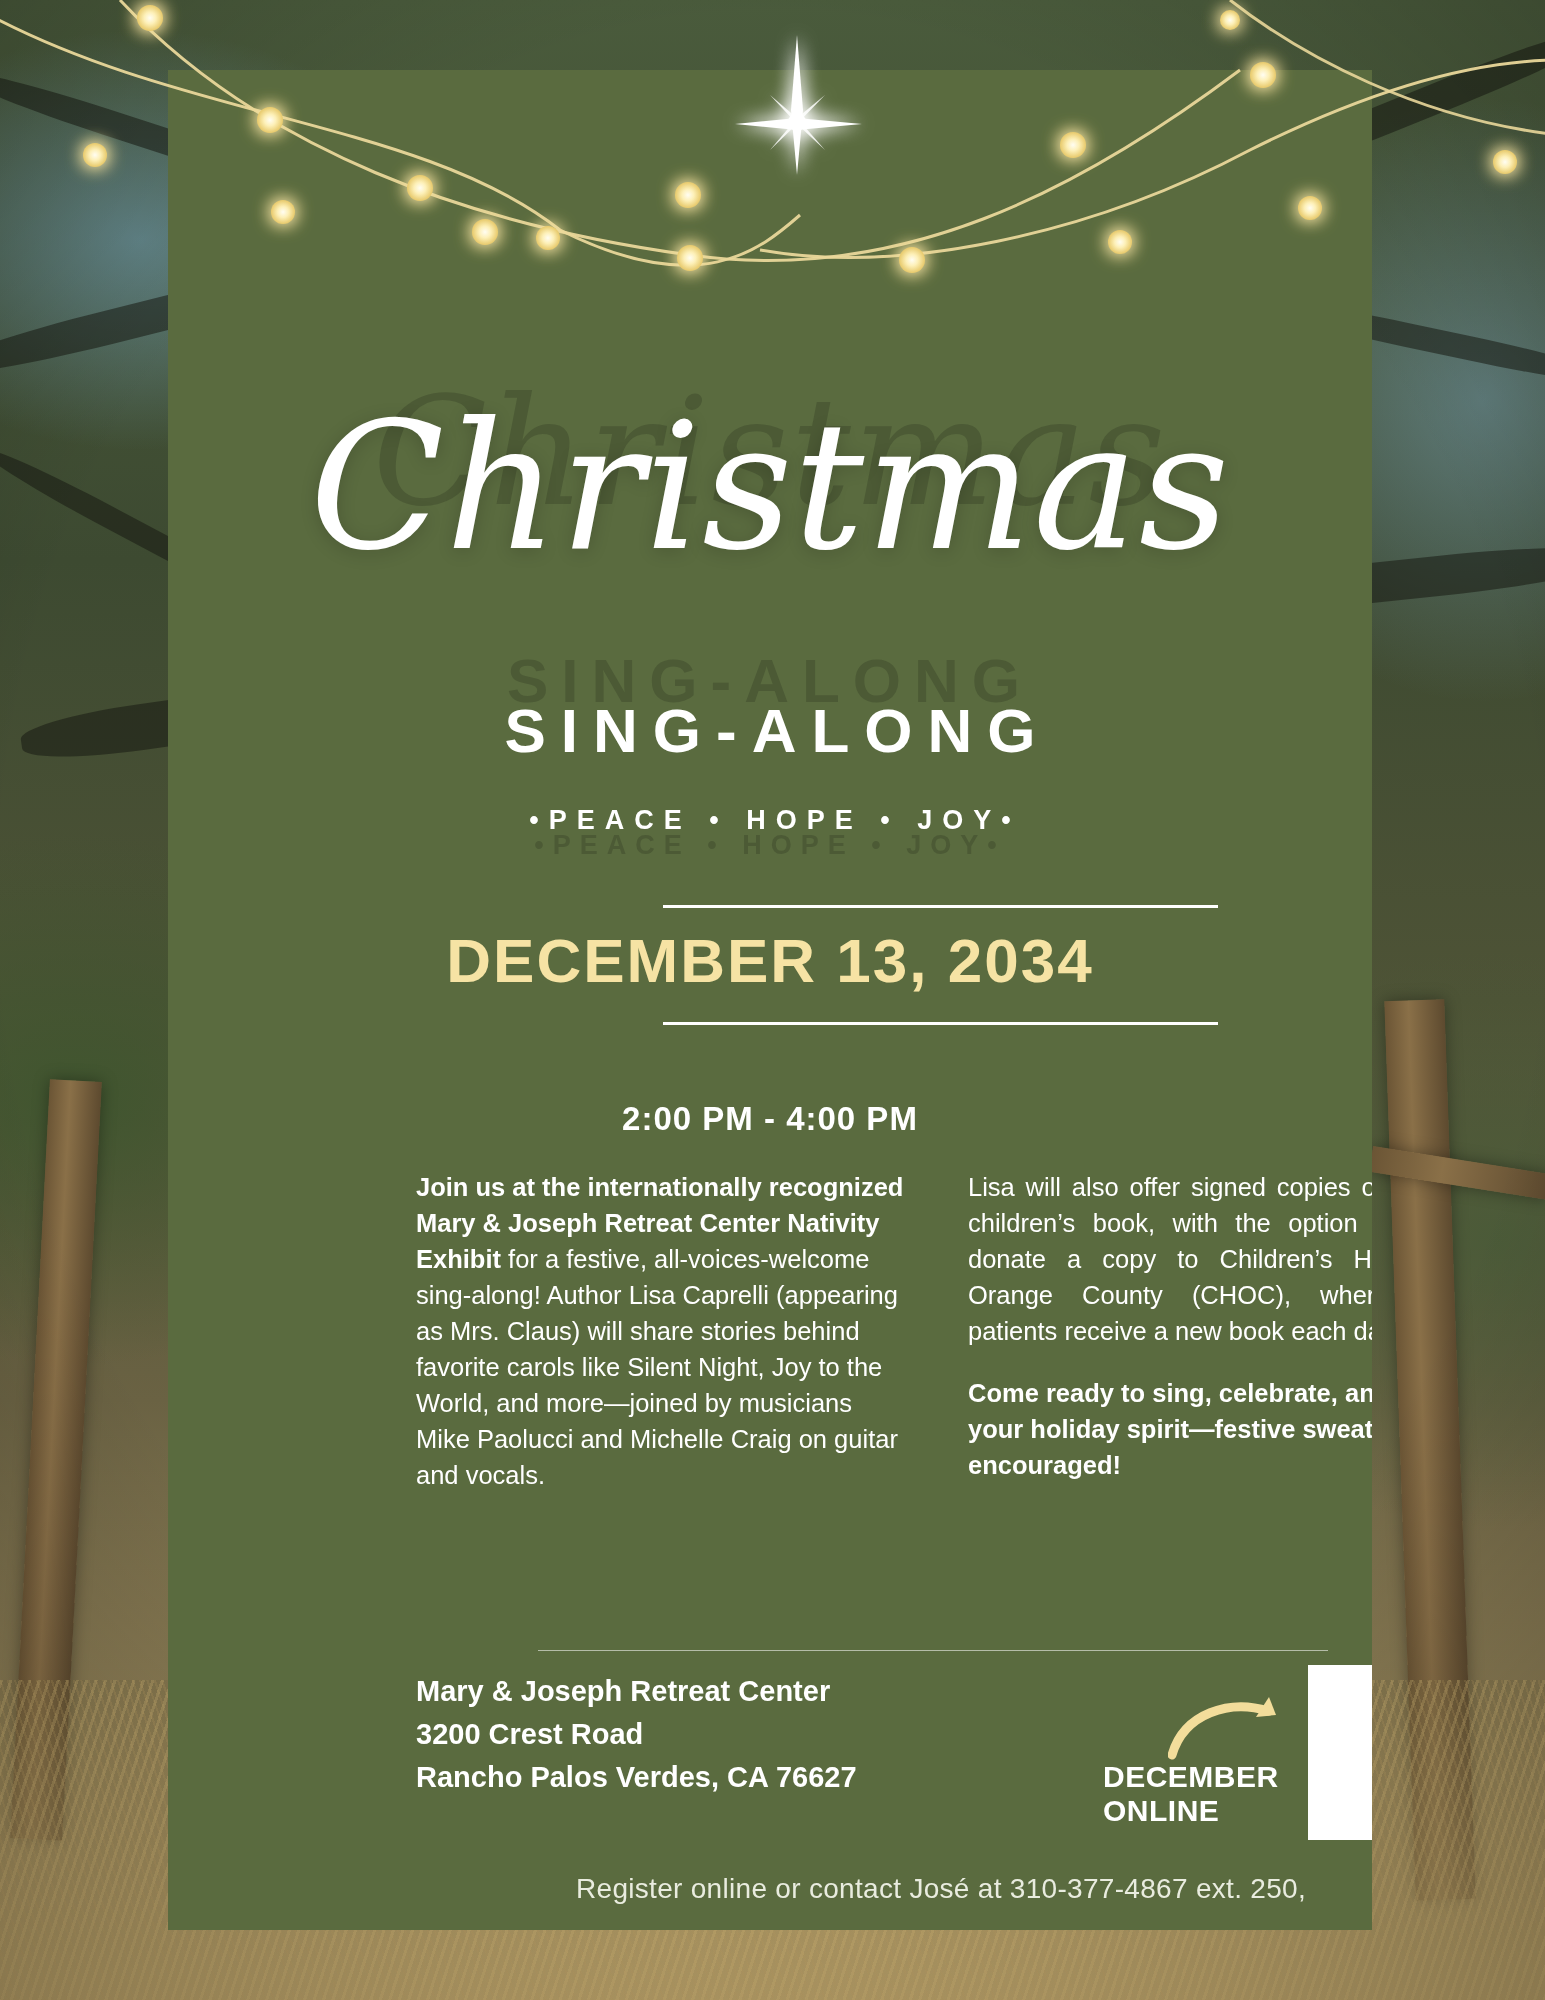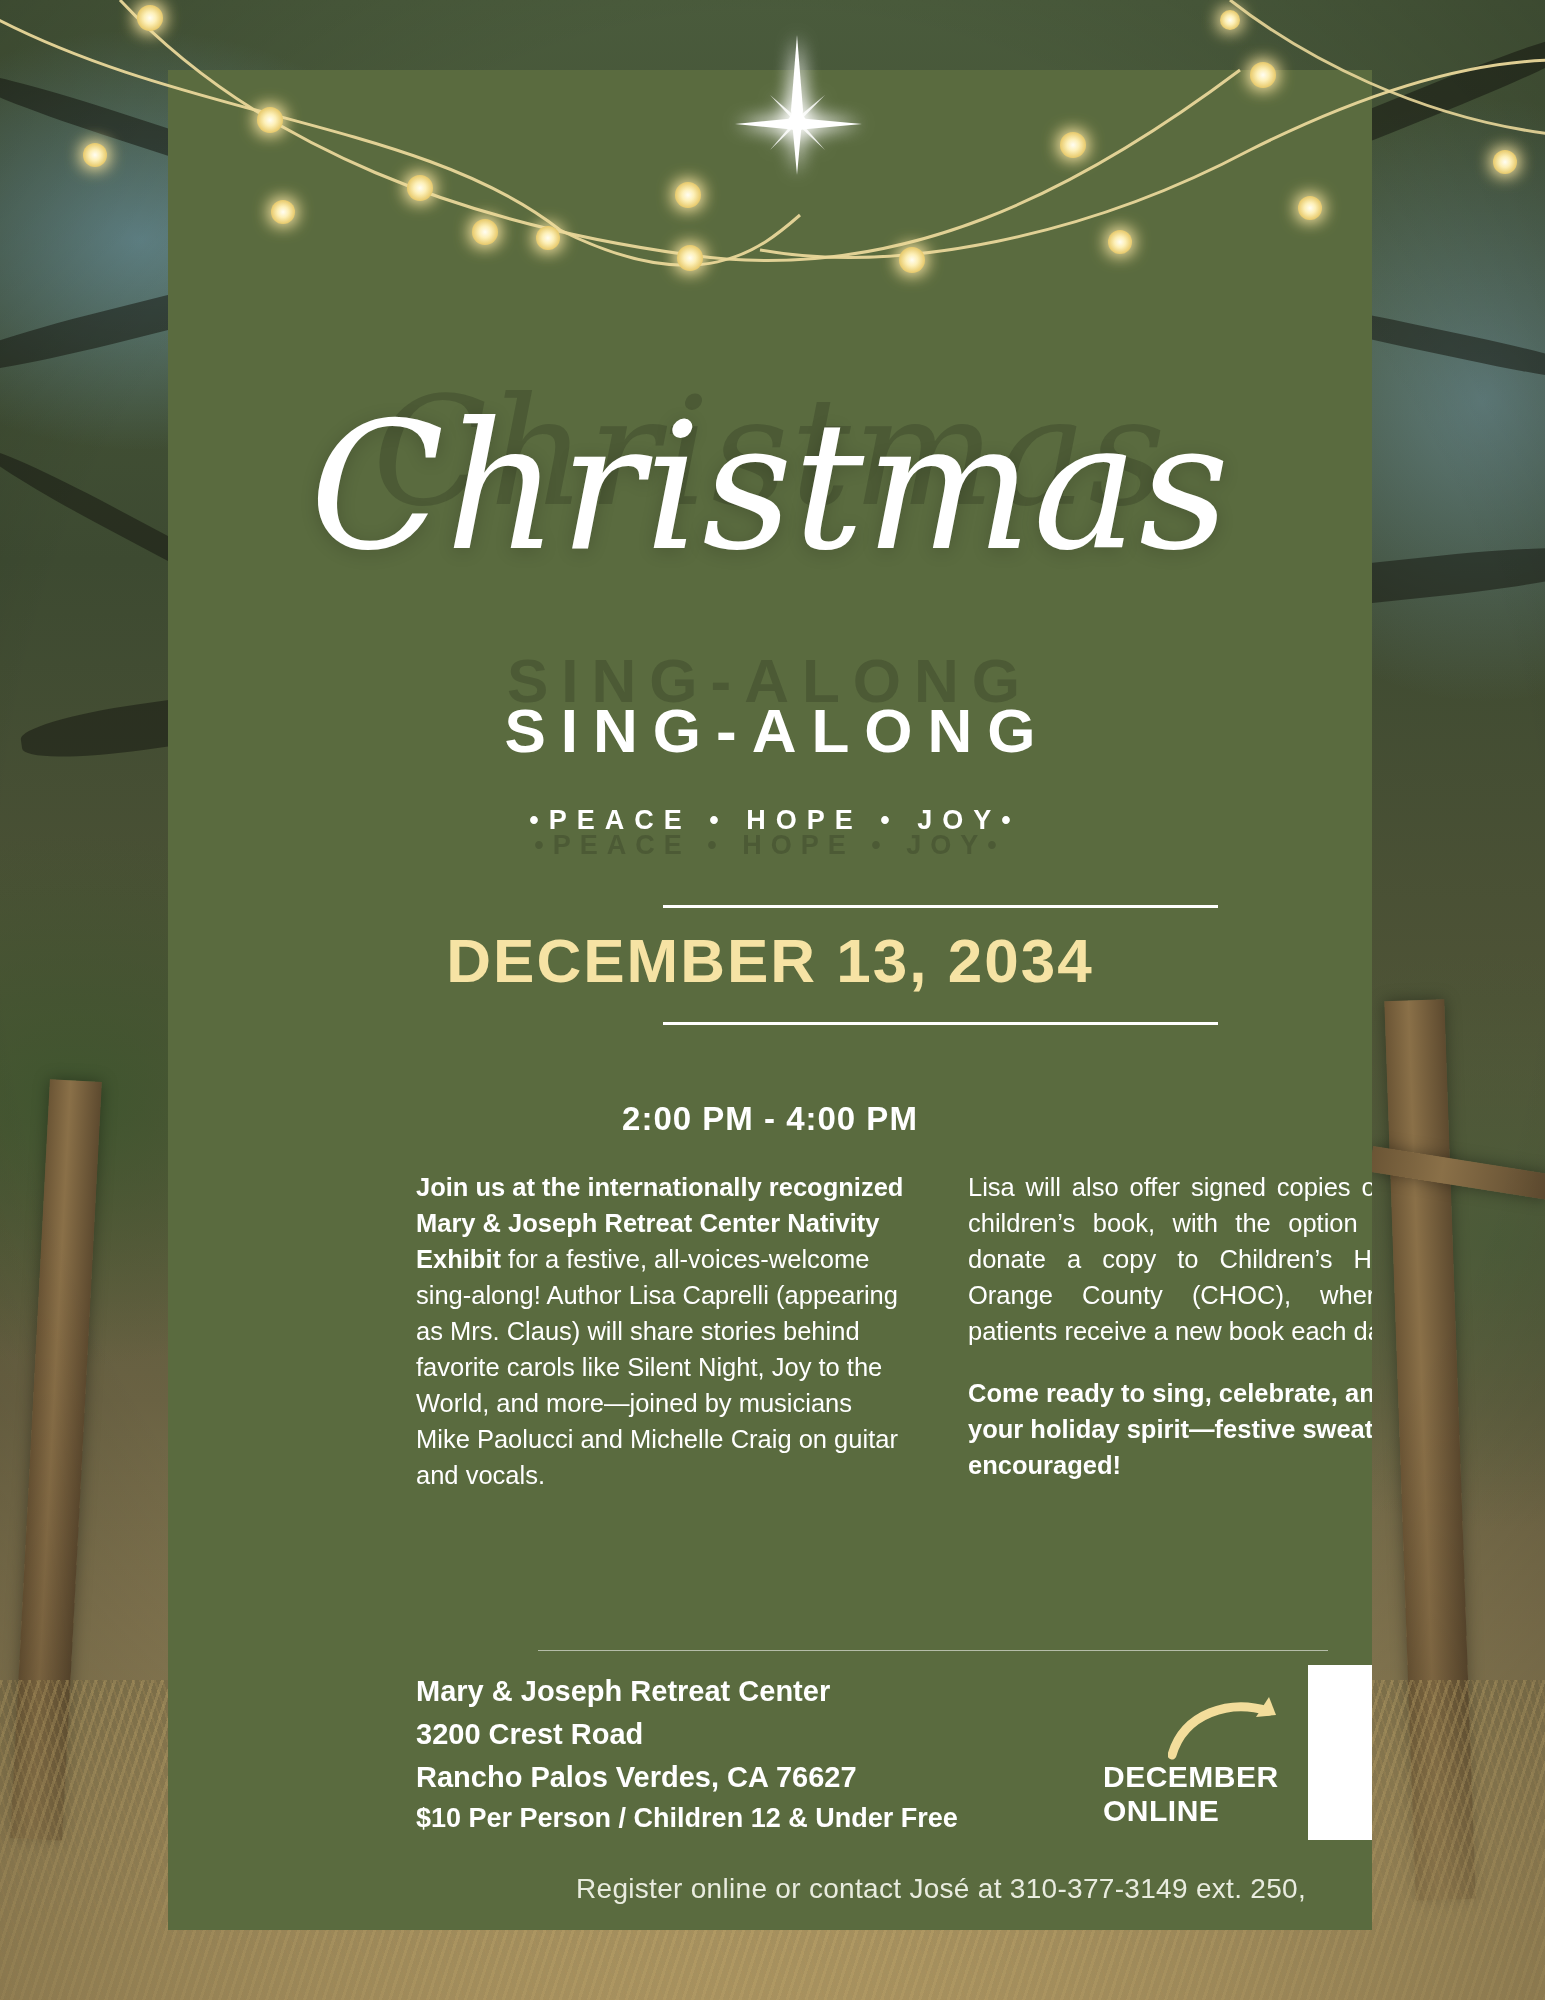--- a/index.html
+++ b/index.html
@@ -223,39 +223,38 @@
       <div class="para-gap"></div>
       <div style="font-weight:700; text-align:left;">Come ready to sing, celebrate, and show your holiday spirit—festive sweaters encouraged!</div>
     </div>
 
     <div class="thin-rule"></div>
 
     <div class="venue">
       <div>Mary &amp; Joseph Retreat Center</div>
       <div>3200 Crest Road</div>
       <div>Rancho Palos Verdes, CA 76627</div>
-      <div class="price">$10 Per Person / Children 12 &amp; Under Free</div>
     </div>
 
     <svg class="arrow" viewBox="0 0 115 70">
       <path d="M4,60 C16,18 62,4 100,16" stroke="#f3dd9b" stroke-width="9" fill="none" stroke-linecap="round"></path>
       <path d="M101,2 L108,20 L88,22 Z" fill="#f3dd9b"></path>
     </svg>
 
     <div class="register-label">
       <div>DECEMBER</div>
       <div>ONLINE</div>
     </div>
 
     <div class="qr">
       <div class="qr-grid" id="qrgrid"><i style="grid-row-start: 1; grid-column-start: 1;"></i><i style="grid-row-start: 1; grid-column-start: 2;"></i><i style="grid-row-start: 1; grid-column-start: 3;"></i><i style="grid-row-start: 1; grid-column-start: 4;"></i><i style="grid-row-start: 1; grid-column-start: 5;"></i><i style="grid-row-start: 1; grid-column-start: 6;"></i><i style="grid-row-start: 1; grid-column-start: 7;"></i><i style="grid-row-start: 1; grid-column-start: 9;"></i><i style="grid-row-start: 1; grid-column-start: 13;"></i><i style="grid-row-start: 1; grid-column-start: 14;"></i><i style="grid-row-start: 1; grid-column-start: 15;"></i><i style="grid-row-start: 1; grid-column-start: 16;"></i><i style="grid-row-start: 1; grid-column-start: 19;"></i><i style="grid-row-start: 1; grid-column-start: 20;"></i><i style="grid-row-start: 1; grid-column-start: 21;"></i><i style="grid-row-start: 1; grid-column-start: 22;"></i><i style="grid-row-start: 1; grid-column-start: 23;"></i><i style="grid-row-start: 1; grid-column-start: 24;"></i><i style="grid-row-start: 1; grid-column-start: 25;"></i><i style="grid-row-start: 2; grid-column-start: 1;"></i><i style="grid-row-start: 2; grid-column-start: 7;"></i><i style="grid-row-start: 2; grid-column-start: 9;"></i><i style="grid-row-start: 2; grid-column-start: 10;"></i><i style="grid-row-start: 2; grid-column-start: 11;"></i><i style="grid-row-start: 2; grid-column-start: 12;"></i><i style="grid-row-start: 2; grid-column-start: 14;"></i><i style="grid-row-start: 2; grid-column-start: 15;"></i><i style="grid-row-start: 2; grid-column-start: 17;"></i><i style="grid-row-start: 2; grid-column-start: 19;"></i><i style="grid-row-start: 2; grid-column-start: 25;"></i><i style="grid-row-start: 3; grid-column-start: 1;"></i><i style="grid-row-start: 3; grid-column-start: 3;"></i><i style="grid-row-start: 3; grid-column-start: 4;"></i><i style="grid-row-start: 3; grid-column-start: 5;"></i><i style="grid-row-start: 3; grid-column-start: 7;"></i><i style="grid-row-start: 3; grid-column-start: 10;"></i><i style="grid-row-start: 3; grid-column-start: 11;"></i><i style="grid-row-start: 3; grid-column-start: 13;"></i><i style="grid-row-start: 3; grid-column-start: 14;"></i><i style="grid-row-start: 3; grid-column-start: 16;"></i><i style="grid-row-start: 3; grid-column-start: 19;"></i><i style="grid-row-start: 3; grid-column-start: 21;"></i><i style="grid-row-start: 3; grid-column-start: 22;"></i><i style="grid-row-start: 3; grid-column-start: 23;"></i><i style="grid-row-start: 3; grid-column-start: 25;"></i><i style="grid-row-start: 4; grid-column-start: 1;"></i><i style="grid-row-start: 4; grid-column-start: 3;"></i><i style="grid-row-start: 4; grid-column-start: 4;"></i><i style="grid-row-start: 4; grid-column-start: 5;"></i><i style="grid-row-start: 4; grid-column-start: 7;"></i><i style="grid-row-start: 4; grid-column-start: 9;"></i><i style="grid-row-start: 4; grid-column-start: 10;"></i><i style="grid-row-start: 4; grid-column-start: 13;"></i><i style="grid-row-start: 4; grid-column-start: 14;"></i><i style="grid-row-start: 4; grid-column-start: 17;"></i><i style="grid-row-start: 4; grid-column-start: 19;"></i><i style="grid-row-start: 4; grid-column-start: 21;"></i><i style="grid-row-start: 4; grid-column-start: 22;"></i><i style="grid-row-start: 4; grid-column-start: 23;"></i><i style="grid-row-start: 4; grid-column-start: 25;"></i><i style="grid-row-start: 5; grid-column-start: 1;"></i><i style="grid-row-start: 5; grid-column-start: 3;"></i><i style="grid-row-start: 5; grid-column-start: 4;"></i><i style="grid-row-start: 5; grid-column-start: 5;"></i><i style="grid-row-start: 5; grid-column-start: 7;"></i><i style="grid-row-start: 5; grid-column-start: 10;"></i><i style="grid-row-start: 5; grid-column-start: 12;"></i><i style="grid-row-start: 5; grid-column-start: 19;"></i><i style="grid-row-start: 5; grid-column-start: 21;"></i><i style="grid-row-start: 5; grid-column-start: 22;"></i><i style="grid-row-start: 5; grid-column-start: 23;"></i><i style="grid-row-start: 5; grid-column-start: 25;"></i><i style="grid-row-start: 6; grid-column-start: 1;"></i><i style="grid-row-start: 6; grid-column-start: 7;"></i><i style="grid-row-start: 6; grid-column-start: 10;"></i><i style="grid-row-start: 6; grid-column-start: 11;"></i><i style="grid-row-start: 6; grid-column-start: 15;"></i><i style="grid-row-start: 6; grid-column-start: 19;"></i><i style="grid-row-start: 6; grid-column-start: 25;"></i><i style="grid-row-start: 7; grid-column-start: 1;"></i><i style="grid-row-start: 7; grid-column-start: 2;"></i><i style="grid-row-start: 7; grid-column-start: 3;"></i><i style="grid-row-start: 7; grid-column-start: 4;"></i><i style="grid-row-start: 7; grid-column-start: 5;"></i><i style="grid-row-start: 7; grid-column-start: 6;"></i><i style="grid-row-start: 7; grid-column-start: 7;"></i><i style="grid-row-start: 7; grid-column-start: 11;"></i><i style="grid-row-start: 7; grid-column-start: 13;"></i><i style="grid-row-start: 7; grid-column-start: 14;"></i><i style="grid-row-start: 7; grid-column-start: 19;"></i><i style="grid-row-start: 7; grid-column-start: 20;"></i><i style="grid-row-start: 7; grid-column-start: 21;"></i><i style="grid-row-start: 7; grid-column-start: 22;"></i><i style="grid-row-start: 7; grid-column-start: 23;"></i><i style="grid-row-start: 7; grid-column-start: 24;"></i><i style="grid-row-start: 7; grid-column-start: 25;"></i><i style="grid-row-start: 8; grid-column-start: 9;"></i><i style="grid-row-start: 8; grid-column-start: 13;"></i><i style="grid-row-start: 8; grid-column-start: 14;"></i><i style="grid-row-start: 8; grid-column-start: 16;"></i><i style="grid-row-start: 9; grid-column-start: 1;"></i><i style="grid-row-start: 9; grid-column-start: 4;"></i><i style="grid-row-start: 9; grid-column-start: 5;"></i><i style="grid-row-start: 9; grid-column-start: 6;"></i><i style="grid-row-start: 9; grid-column-start: 7;"></i><i style="grid-row-start: 9; grid-column-start: 14;"></i><i style="grid-row-start: 9; grid-column-start: 17;"></i><i style="grid-row-start: 9; grid-column-start: 18;"></i><i style="grid-row-start: 9; grid-column-start: 19;"></i><i style="grid-row-start: 9; grid-column-start: 20;"></i><i style="grid-row-start: 9; grid-column-start: 22;"></i><i style="grid-row-start: 9; grid-column-start: 24;"></i><i style="grid-row-start: 9; grid-column-start: 25;"></i><i style="grid-row-start: 10; grid-column-start: 1;"></i><i style="grid-row-start: 10; grid-column-start: 2;"></i><i style="grid-row-start: 10; grid-column-start: 3;"></i><i style="grid-row-start: 10; grid-column-start: 4;"></i><i style="grid-row-start: 10; grid-column-start: 9;"></i><i style="grid-row-start: 10; grid-column-start: 11;"></i><i style="grid-row-start: 10; grid-column-start: 12;"></i><i style="grid-row-start: 10; grid-column-start: 13;"></i><i style="grid-row-start: 10; grid-column-start: 18;"></i><i style="grid-row-start: 10; grid-column-start: 20;"></i><i style="grid-row-start: 10; grid-column-start: 22;"></i><i style="grid-row-start: 10; grid-column-start: 24;"></i><i style="grid-row-start: 11; grid-column-start: 1;"></i><i style="grid-row-start: 11; grid-column-start: 2;"></i><i style="grid-row-start: 11; grid-column-start: 3;"></i><i style="grid-row-start: 11; grid-column-start: 4;"></i><i style="grid-row-start: 11; grid-column-start: 6;"></i><i style="grid-row-start: 11; grid-column-start: 7;"></i><i style="grid-row-start: 11; grid-column-start: 8;"></i><i style="grid-row-start: 11; grid-column-start: 10;"></i><i style="grid-row-start: 11; grid-column-start: 16;"></i><i style="grid-row-start: 11; grid-column-start: 17;"></i><i style="grid-row-start: 11; grid-column-start: 20;"></i><i style="grid-row-start: 11; grid-column-start: 22;"></i><i style="grid-row-start: 11; grid-column-start: 23;"></i><i style="grid-row-start: 12; grid-column-start: 2;"></i><i style="grid-row-start: 12; grid-column-start: 4;"></i><i style="grid-row-start: 12; grid-column-start: 5;"></i><i style="grid-row-start: 12; grid-column-start: 7;"></i><i style="grid-row-start: 12; grid-column-start: 9;"></i><i style="grid-row-start: 12; grid-column-start: 11;"></i><i style="grid-row-start: 12; grid-column-start: 12;"></i><i style="grid-row-start: 12; grid-column-start: 17;"></i><i style="grid-row-start: 12; grid-column-start: 22;"></i><i style="grid-row-start: 12; grid-column-start: 24;"></i><i style="grid-row-start: 12; grid-column-start: 25;"></i><i style="grid-row-start: 13; grid-column-start: 1;"></i><i style="grid-row-start: 13; grid-column-start: 2;"></i><i style="grid-row-start: 13; grid-column-start: 4;"></i><i style="grid-row-start: 13; grid-column-start: 6;"></i><i style="grid-row-start: 13; grid-column-start: 7;"></i><i style="grid-row-start: 13; grid-column-start: 8;"></i><i style="grid-row-start: 13; grid-column-start: 11;"></i><i style="grid-row-start: 13; grid-column-start: 14;"></i><i style="grid-row-start: 13; grid-column-start: 18;"></i><i style="grid-row-start: 13; grid-column-start: 19;"></i><i style="grid-row-start: 13; grid-column-start: 20;"></i><i style="grid-row-start: 13; grid-column-start: 22;"></i><i style="grid-row-start: 13; grid-column-start: 23;"></i><i style="grid-row-start: 13; grid-column-start: 25;"></i><i style="grid-row-start: 14; grid-column-start: 2;"></i><i style="grid-row-start: 14; grid-column-start: 3;"></i><i style="grid-row-start: 14; grid-column-start: 4;"></i><i style="grid-row-start: 14; grid-column-start: 7;"></i><i style="grid-row-start: 14; grid-column-start: 9;"></i><i style="grid-row-start: 14; grid-column-start: 12;"></i><i style="grid-row-start: 14; grid-column-start: 13;"></i><i style="grid-row-start: 14; grid-column-start: 16;"></i><i style="grid-row-start: 14; grid-column-start: 17;"></i><i style="grid-row-start: 14; grid-column-start: 20;"></i><i style="grid-row-start: 14; grid-column-start: 21;"></i><i style="grid-row-start: 14; grid-column-start: 23;"></i><i style="grid-row-start: 14; grid-column-start: 24;"></i><i style="grid-row-start: 15; grid-column-start: 1;"></i><i style="grid-row-start: 15; grid-column-start: 3;"></i><i style="grid-row-start: 15; grid-column-start: 4;"></i><i style="grid-row-start: 15; grid-column-start: 5;"></i><i style="grid-row-start: 15; grid-column-start: 6;"></i><i style="grid-row-start: 15; grid-column-start: 9;"></i><i style="grid-row-start: 15; grid-column-start: 11;"></i><i style="grid-row-start: 15; grid-column-start: 15;"></i><i style="grid-row-start: 15; grid-column-start: 16;"></i><i style="grid-row-start: 15; grid-column-start: 18;"></i><i style="grid-row-start: 15; grid-column-start: 19;"></i><i style="grid-row-start: 15; grid-column-start: 22;"></i><i style="grid-row-start: 15; grid-column-start: 23;"></i><i style="grid-row-start: 15; grid-column-start: 25;"></i><i style="grid-row-start: 16; grid-column-start: 3;"></i><i style="grid-row-start: 16; grid-column-start: 4;"></i><i style="grid-row-start: 16; grid-column-start: 8;"></i><i style="grid-row-start: 16; grid-column-start: 9;"></i><i style="grid-row-start: 16; grid-column-start: 10;"></i><i style="grid-row-start: 16; grid-column-start: 12;"></i><i style="grid-row-start: 16; grid-column-start: 13;"></i><i style="grid-row-start: 16; grid-column-start: 17;"></i><i style="grid-row-start: 16; grid-column-start: 18;"></i><i style="grid-row-start: 16; grid-column-start: 19;"></i><i style="grid-row-start: 16; grid-column-start: 20;"></i><i style="grid-row-start: 16; grid-column-start: 23;"></i><i style="grid-row-start: 16; grid-column-start: 24;"></i><i style="grid-row-start: 16; grid-column-start: 25;"></i><i style="grid-row-start: 17; grid-column-start: 1;"></i><i style="grid-row-start: 17; grid-column-start: 2;"></i><i style="grid-row-start: 17; grid-column-start: 6;"></i><i style="grid-row-start: 17; grid-column-start: 7;"></i><i style="grid-row-start: 17; grid-column-start: 8;"></i><i style="grid-row-start: 17; grid-column-start: 10;"></i><i style="grid-row-start: 17; grid-column-start: 12;"></i><i style="grid-row-start: 17; grid-column-start: 13;"></i><i style="grid-row-start: 17; grid-column-start: 14;"></i><i style="grid-row-start: 17; grid-column-start: 16;"></i><i style="grid-row-start: 17; grid-column-start: 17;"></i><i style="grid-row-start: 17; grid-column-start: 20;"></i><i style="grid-row-start: 17; grid-column-start: 24;"></i><i style="grid-row-start: 17; grid-column-start: 25;"></i><i style="grid-row-start: 18; grid-column-start: 11;"></i><i style="grid-row-start: 18; grid-column-start: 12;"></i><i style="grid-row-start: 18; grid-column-start: 13;"></i><i style="grid-row-start: 18; grid-column-start: 14;"></i><i style="grid-row-start: 18; grid-column-start: 15;"></i><i style="grid-row-start: 18; grid-column-start: 17;"></i><i style="grid-row-start: 18; grid-column-start: 18;"></i><i style="grid-row-start: 18; grid-column-start: 21;"></i><i style="grid-row-start: 18; grid-column-start: 22;"></i><i style="grid-row-start: 18; grid-column-start: 23;"></i><i style="grid-row-start: 19; grid-column-start: 1;"></i><i style="grid-row-start: 19; grid-column-start: 2;"></i><i style="grid-row-start: 19; grid-column-start: 3;"></i><i style="grid-row-start: 19; grid-column-start: 4;"></i><i style="grid-row-start: 19; grid-column-start: 5;"></i><i style="grid-row-start: 19; grid-column-start: 6;"></i><i style="grid-row-start: 19; grid-column-start: 7;"></i><i style="grid-row-start: 19; grid-column-start: 12;"></i><i style="grid-row-start: 19; grid-column-start: 13;"></i><i style="grid-row-start: 19; grid-column-start: 15;"></i><i style="grid-row-start: 19; grid-column-start: 16;"></i><i style="grid-row-start: 19; grid-column-start: 18;"></i><i style="grid-row-start: 19; grid-column-start: 20;"></i><i style="grid-row-start: 19; grid-column-start: 22;"></i><i style="grid-row-start: 19; grid-column-start: 23;"></i><i style="grid-row-start: 19; grid-column-start: 25;"></i><i style="grid-row-start: 20; grid-column-start: 1;"></i><i style="grid-row-start: 20; grid-column-start: 7;"></i><i style="grid-row-start: 20; grid-column-start: 10;"></i><i style="grid-row-start: 20; grid-column-start: 13;"></i><i style="grid-row-start: 20; grid-column-start: 14;"></i><i style="grid-row-start: 20; grid-column-start: 15;"></i><i style="grid-row-start: 20; grid-column-start: 17;"></i><i style="grid-row-start: 20; grid-column-start: 20;"></i><i style="grid-row-start: 20; grid-column-start: 24;"></i><i style="grid-row-start: 20; grid-column-start: 25;"></i><i style="grid-row-start: 21; grid-column-start: 1;"></i><i style="grid-row-start: 21; grid-column-start: 3;"></i><i style="grid-row-start: 21; grid-column-start: 4;"></i><i style="grid-row-start: 21; grid-column-start: 5;"></i><i style="grid-row-start: 21; grid-column-start: 7;"></i><i style="grid-row-start: 21; grid-column-start: 9;"></i><i style="grid-row-start: 21; grid-column-start: 11;"></i><i style="grid-row-start: 21; grid-column-start: 12;"></i><i style="grid-row-start: 21; grid-column-start: 13;"></i><i style="grid-row-start: 21; grid-column-start: 14;"></i><i style="grid-row-start: 21; grid-column-start: 18;"></i><i style="grid-row-start: 21; grid-column-start: 20;"></i><i style="grid-row-start: 21; grid-column-start: 21;"></i><i style="grid-row-start: 21; grid-column-start: 25;"></i><i style="grid-row-start: 22; grid-column-start: 1;"></i><i style="grid-row-start: 22; grid-column-start: 3;"></i><i style="grid-row-start: 22; grid-column-start: 4;"></i><i style="grid-row-start: 22; grid-column-start: 5;"></i><i style="grid-row-start: 22; grid-column-start: 7;"></i><i style="grid-row-start: 22; grid-column-start: 10;"></i><i style="grid-row-start: 22; grid-column-start: 11;"></i><i style="grid-row-start: 22; grid-column-start: 13;"></i><i style="grid-row-start: 22; grid-column-start: 14;"></i><i style="grid-row-start: 22; grid-column-start: 16;"></i><i style="grid-row-start: 22; grid-column-start: 17;"></i><i style="grid-row-start: 22; grid-column-start: 18;"></i><i style="grid-row-start: 22; grid-column-start: 19;"></i><i style="grid-row-start: 22; grid-column-start: 20;"></i><i style="grid-row-start: 22; grid-column-start: 21;"></i><i style="grid-row-start: 22; grid-column-start: 22;"></i><i style="grid-row-start: 22; grid-column-start: 23;"></i><i style="grid-row-start: 22; grid-column-start: 24;"></i><i style="grid-row-start: 22; grid-column-start: 25;"></i><i style="grid-row-start: 23; grid-column-start: 1;"></i><i style="grid-row-start: 23; grid-column-start: 3;"></i><i style="grid-row-start: 23; grid-column-start: 4;"></i><i style="grid-row-start: 23; grid-column-start: 5;"></i><i style="grid-row-start: 23; grid-column-start: 7;"></i><i style="grid-row-start: 23; grid-column-start: 13;"></i><i style="grid-row-start: 23; grid-column-start: 15;"></i><i style="grid-row-start: 23; grid-column-start: 16;"></i><i style="grid-row-start: 23; grid-column-start: 17;"></i><i style="grid-row-start: 23; grid-column-start: 21;"></i><i style="grid-row-start: 23; grid-column-start: 22;"></i><i style="grid-row-start: 23; grid-column-start: 23;"></i><i style="grid-row-start: 23; grid-column-start: 24;"></i><i style="grid-row-start: 24; grid-column-start: 1;"></i><i style="grid-row-start: 24; grid-column-start: 7;"></i><i style="grid-row-start: 24; grid-column-start: 9;"></i><i style="grid-row-start: 24; grid-column-start: 10;"></i><i style="grid-row-start: 24; grid-column-start: 12;"></i><i style="grid-row-start: 24; grid-column-start: 14;"></i><i style="grid-row-start: 24; grid-column-start: 16;"></i><i style="grid-row-start: 24; grid-column-start: 17;"></i><i style="grid-row-start: 24; grid-column-start: 19;"></i><i style="grid-row-start: 24; grid-column-start: 20;"></i><i style="grid-row-start: 24; grid-column-start: 21;"></i><i style="grid-row-start: 24; grid-column-start: 24;"></i><i style="grid-row-start: 25; grid-column-start: 1;"></i><i style="grid-row-start: 25; grid-column-start: 2;"></i><i style="grid-row-start: 25; grid-column-start: 3;"></i><i style="grid-row-start: 25; grid-column-start: 4;"></i><i style="grid-row-start: 25; grid-column-start: 5;"></i><i style="grid-row-start: 25; grid-column-start: 6;"></i><i style="grid-row-start: 25; grid-column-start: 7;"></i><i style="grid-row-start: 25; grid-column-start: 9;"></i><i style="grid-row-start: 25; grid-column-start: 10;"></i><i style="grid-row-start: 25; grid-column-start: 12;"></i><i style="grid-row-start: 25; grid-column-start: 13;"></i><i style="grid-row-start: 25; grid-column-start: 16;"></i><i style="grid-row-start: 25; grid-column-start: 18;"></i><i style="grid-row-start: 25; grid-column-start: 19;"></i><i style="grid-row-start: 25; grid-column-start: 21;"></i><i style="grid-row-start: 25; grid-column-start: 24;"></i></div>
     </div>
 
     <div class="footer">
-      <div>Register online or contact José at 310-377-3149 ext. 250,</div>
+      <div>Register online or contact José at 310-377-4867 ext. 250,</div>
     </div>
   </div>
 
   <svg class="lights" viewBox="0 0 1545 300">
     <defs>
       <filter id="glow" x="-200%" y="-200%" width="500%" height="500%">
         <feGaussianBlur stdDeviation="9" result="b"></feGaussianBlur>
         <feMerge>
             <feMergeNode in="b"></feMergeNode>
             <feMergeNode in="b"></feMergeNode>

